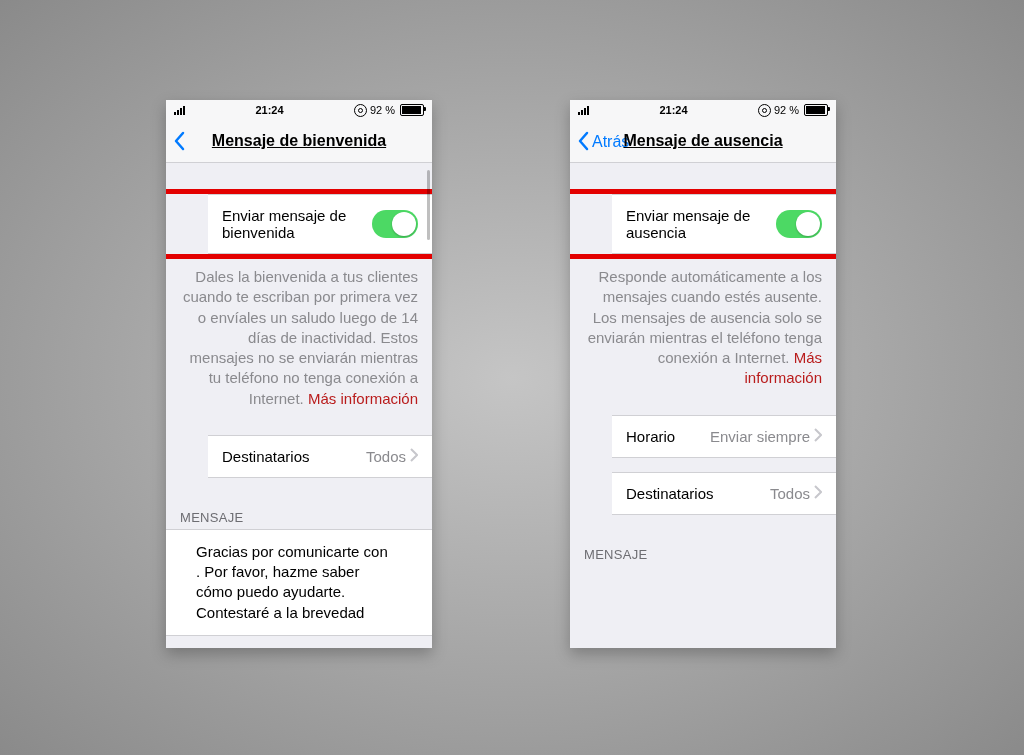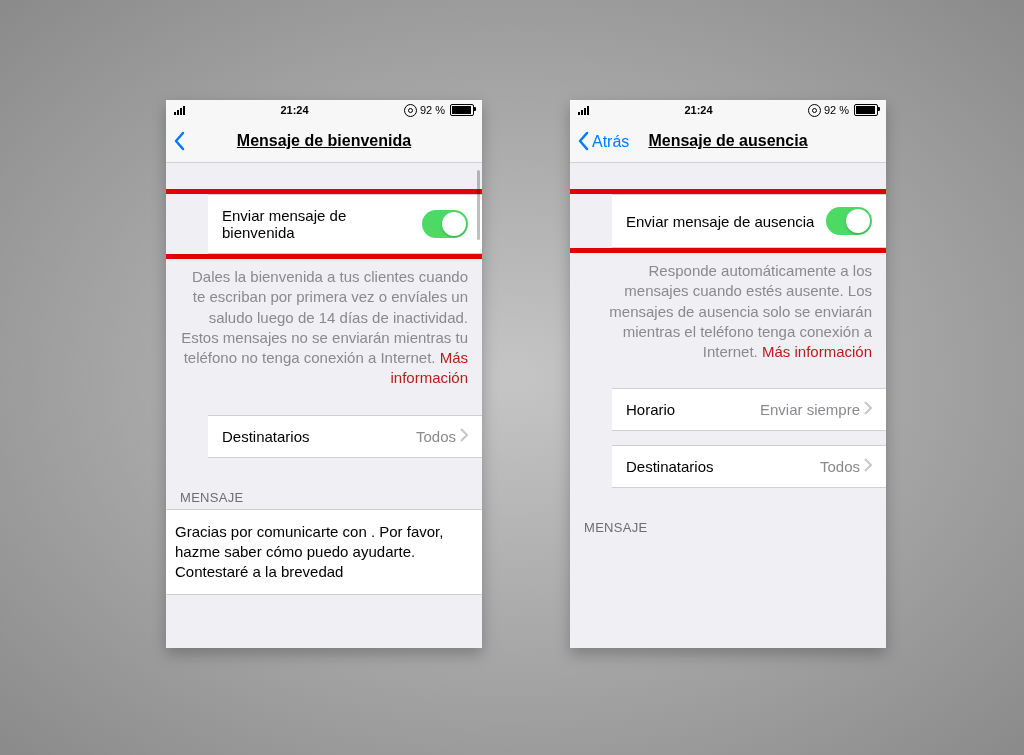--- a/index.html
+++ b/index.html
@@ -12,21 +12,21 @@
     overflow: hidden;
   }
   .stage {
     position: relative;
     width: 1024px;
     height: 755px;
   }
   .phone {
     position: absolute;
     top: 100px;
-    width: 316px;
+    width: 266px;
     height: 548px;
     background: #efeff4;
     box-shadow: 0 6px 14px rgba(0,0,0,0.25);
     overflow: hidden;
   }
   .phone.left  { left: 166px; }
   .phone.right { left: 570px; }
 
   
   .statusbar {
@@ -144,21 +144,21 @@
     color: #8a8a8e;
     padding: 8px 14px 0;
     text-align: right;
   }
   .desc .link { color:#b91c1c; }
 
   .msgcell {
     background:#fff;
     border-top:1px solid #d0d0d4;
     border-bottom:1px solid #d0d0d4;
-    padding: 12px 9px;
+    padding: 12px 30px;
     font-size: 15px;
     color:#000;
     line-height:1.35;
     display:flex;
     justify-content:flex-start;
     align-items:center;
     gap:8px;
   }
 
   

